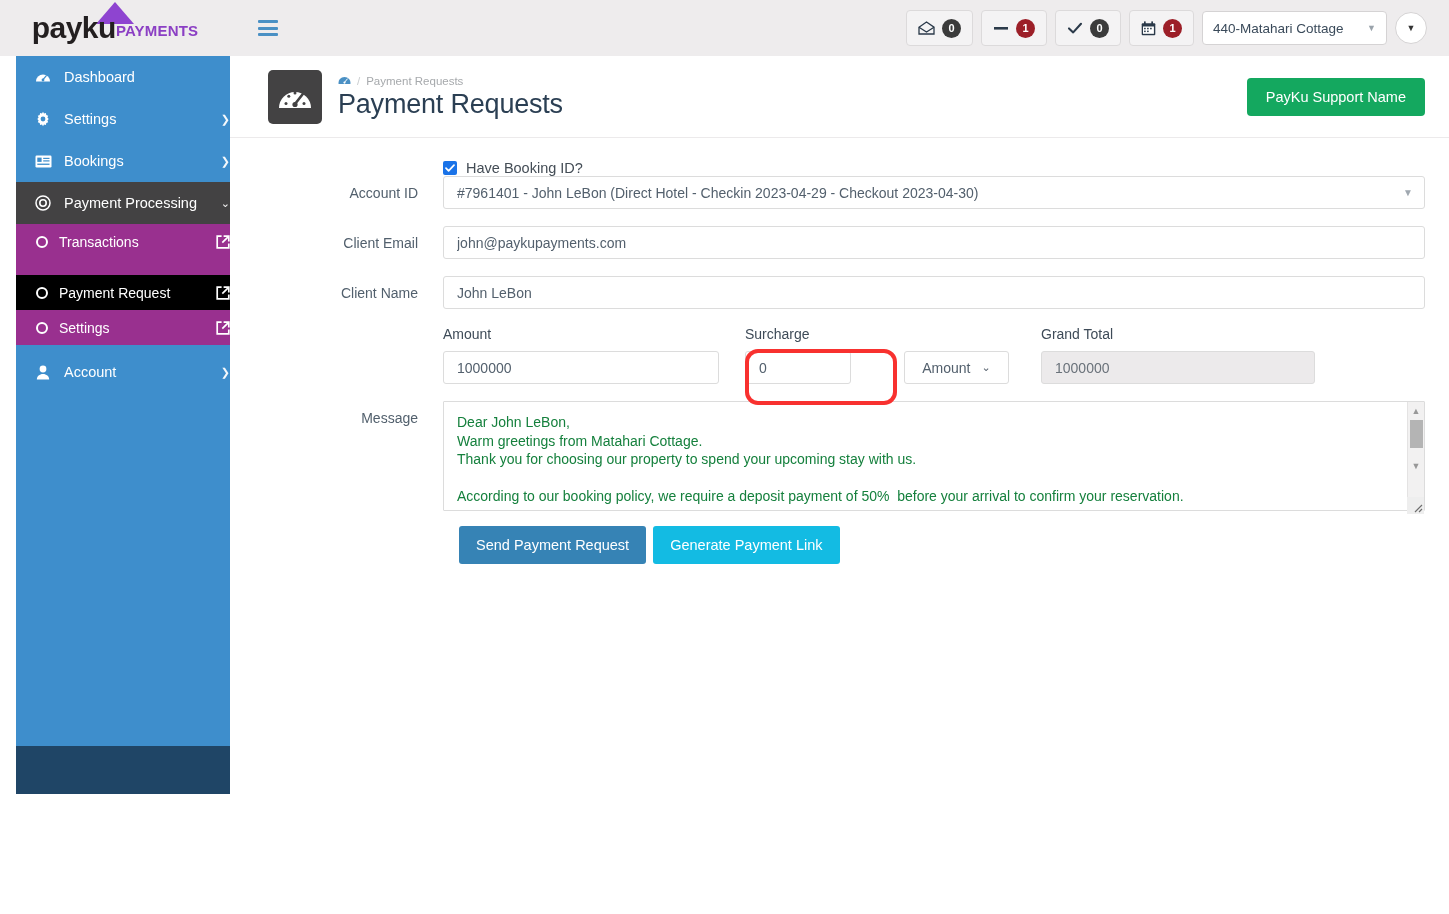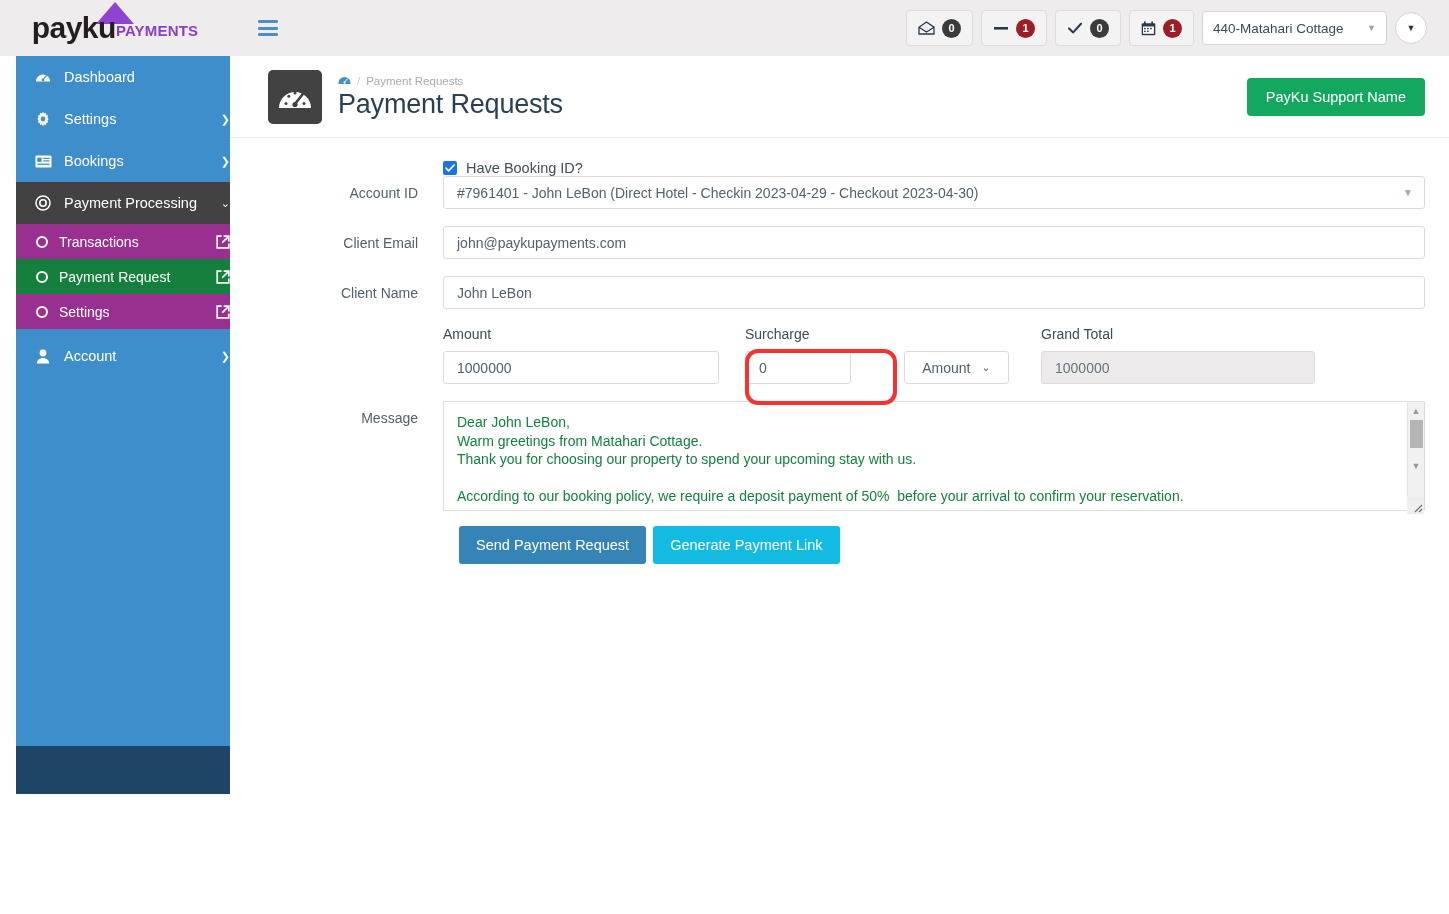--- a/index.html
+++ b/index.html
@@ -99,21 +99,21 @@
     align-items: center; justify-content: center; font-size: 14px;
   }
   .side-item .chev { margin-left: auto; font-size: 11px; opacity: .95; }
   .side-item.active-dark { background: #434243; }
   .sub-group { background: #99308f; }
   .sub-item {
     height: 35px; display: flex; align-items: center;
     padding: 0 16px 0 20px; color: #ffffff; font-size: 14px;
     cursor: pointer;
   }
-  .sub-item.sel { background: #15803d; }
+  .sub-item.sel { background: #000000; margin-top: 16px; }
   .sub-item .circ {
     width: 12px; height: 12px; border: 2px solid #ffffff;
     border-radius: 50%; margin-right: 11px; flex: 0 0 auto;
   }
   .sub-item .ext { margin-left: auto; display: flex; align-items: center; }
   .sidebar-footer {
     position: absolute; bottom: 0; left: 0;
     width: 230px; height: 48px; background: #1f4566;
   }
 

